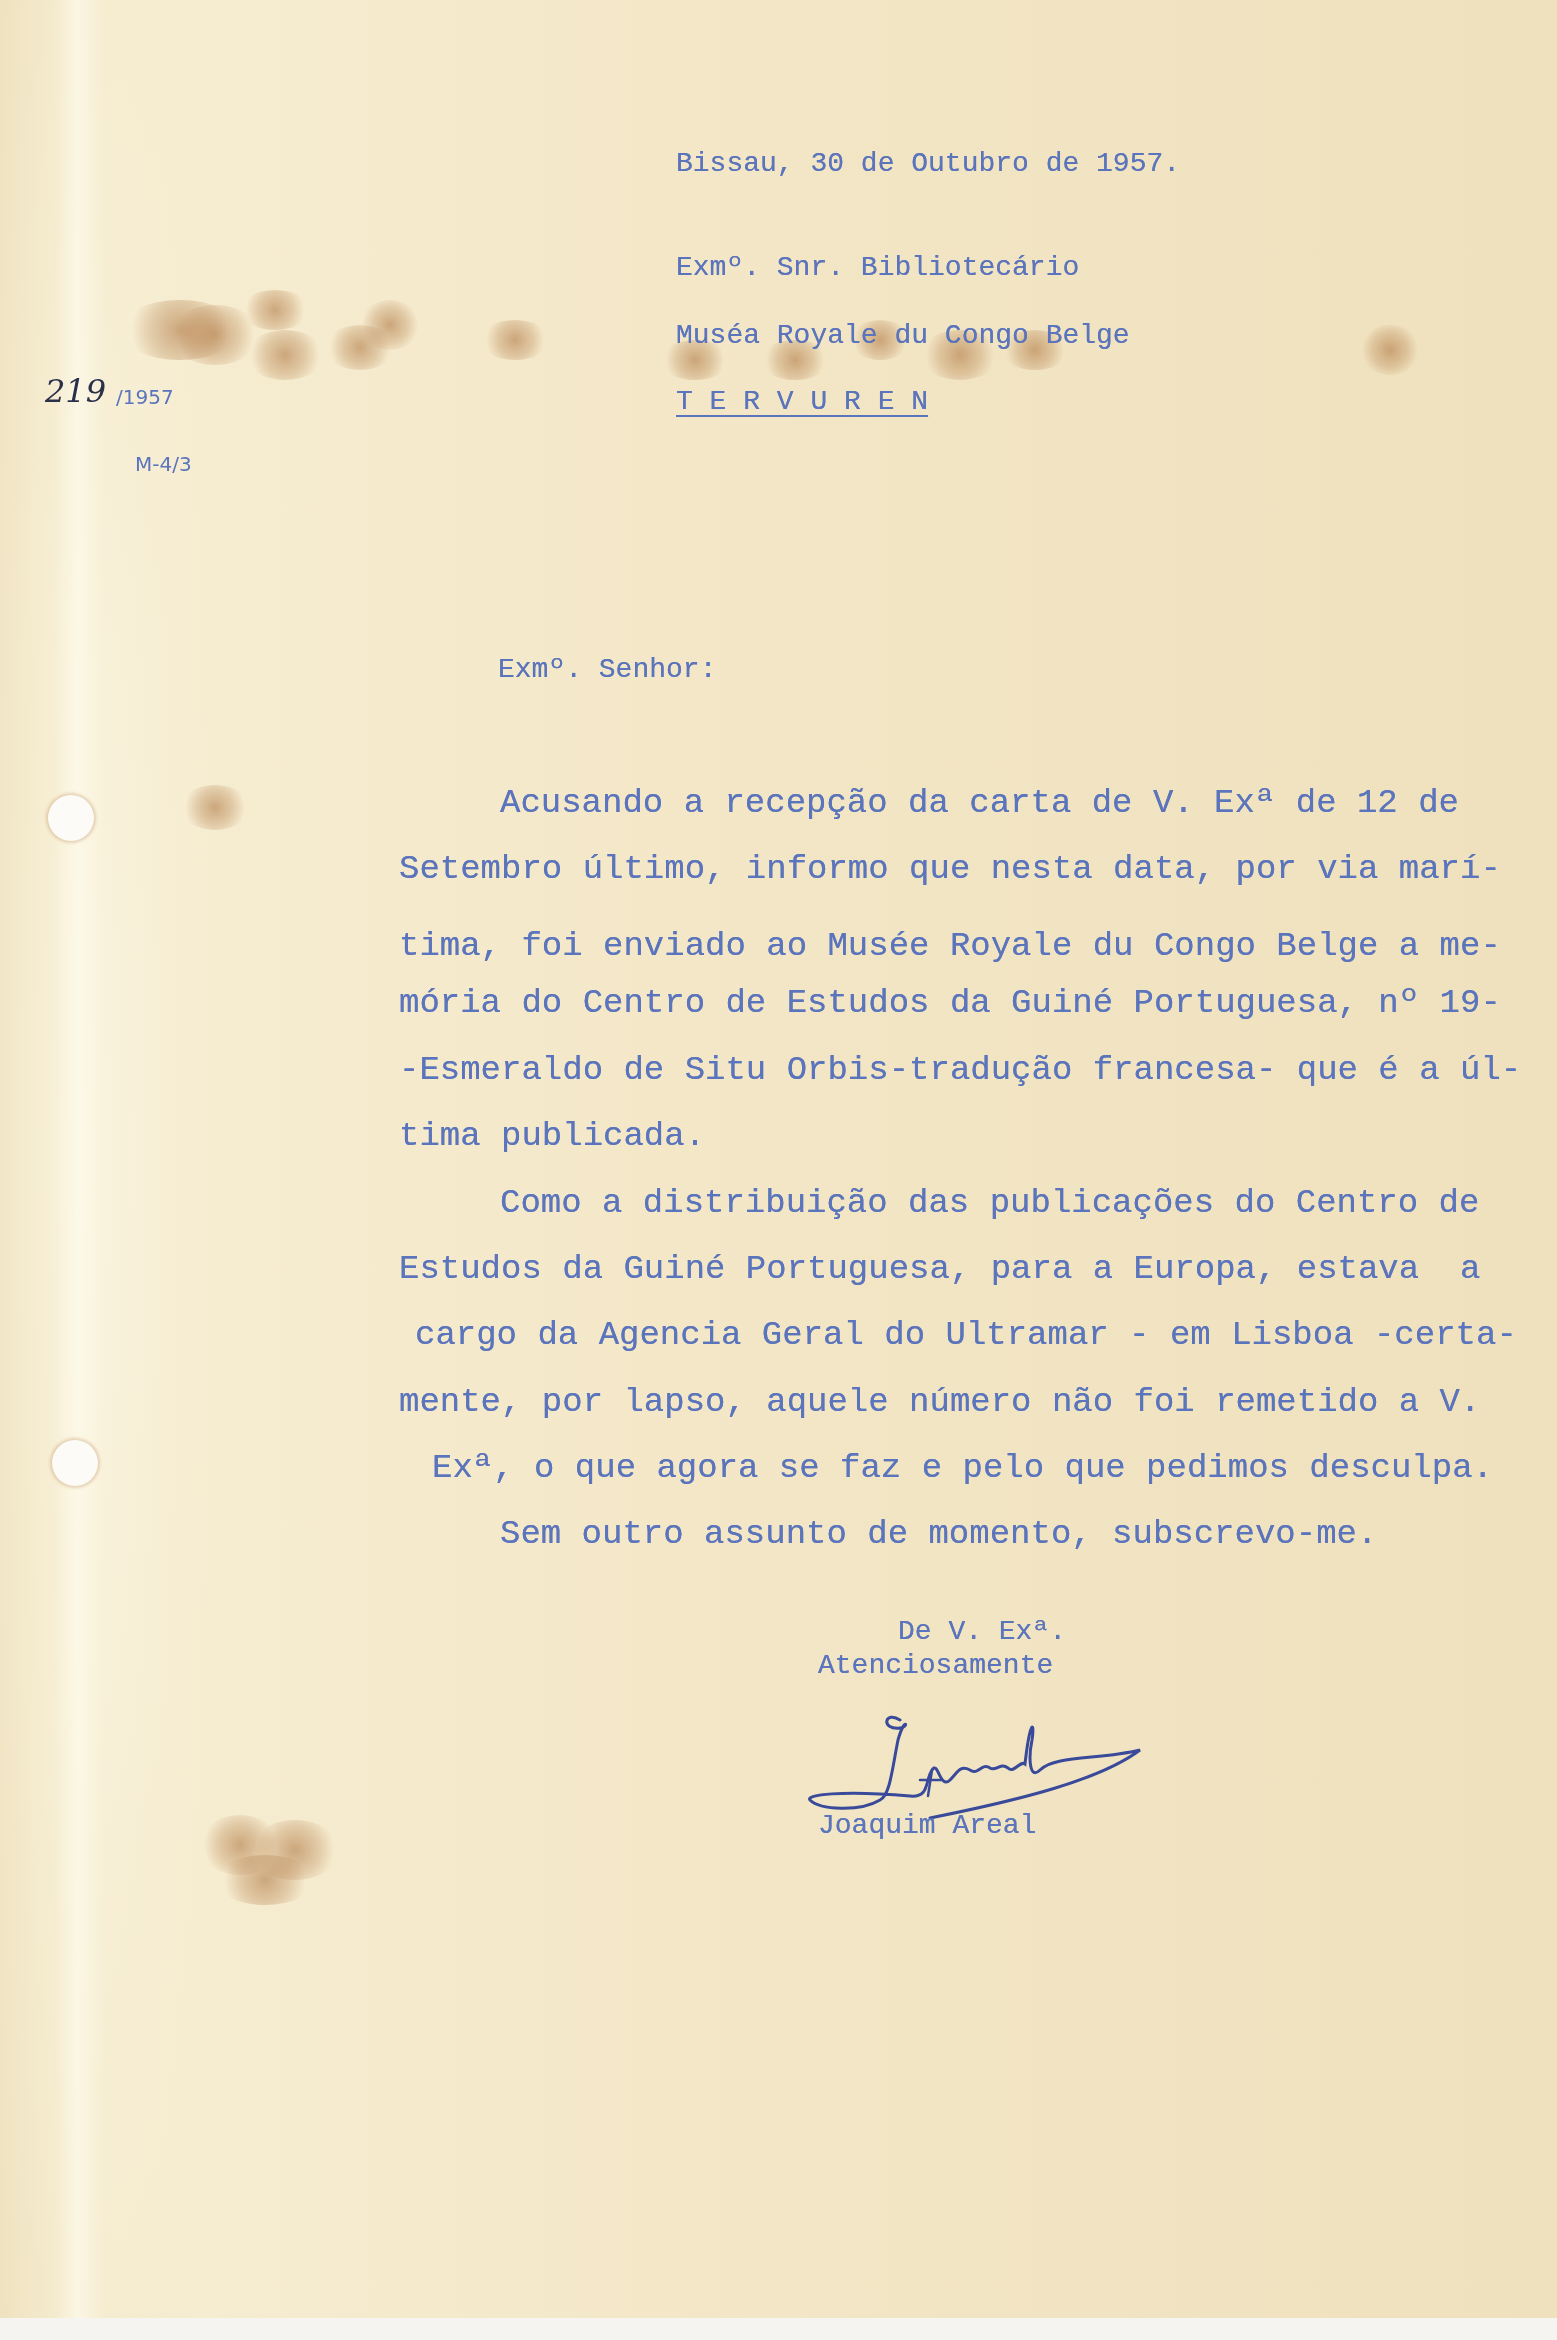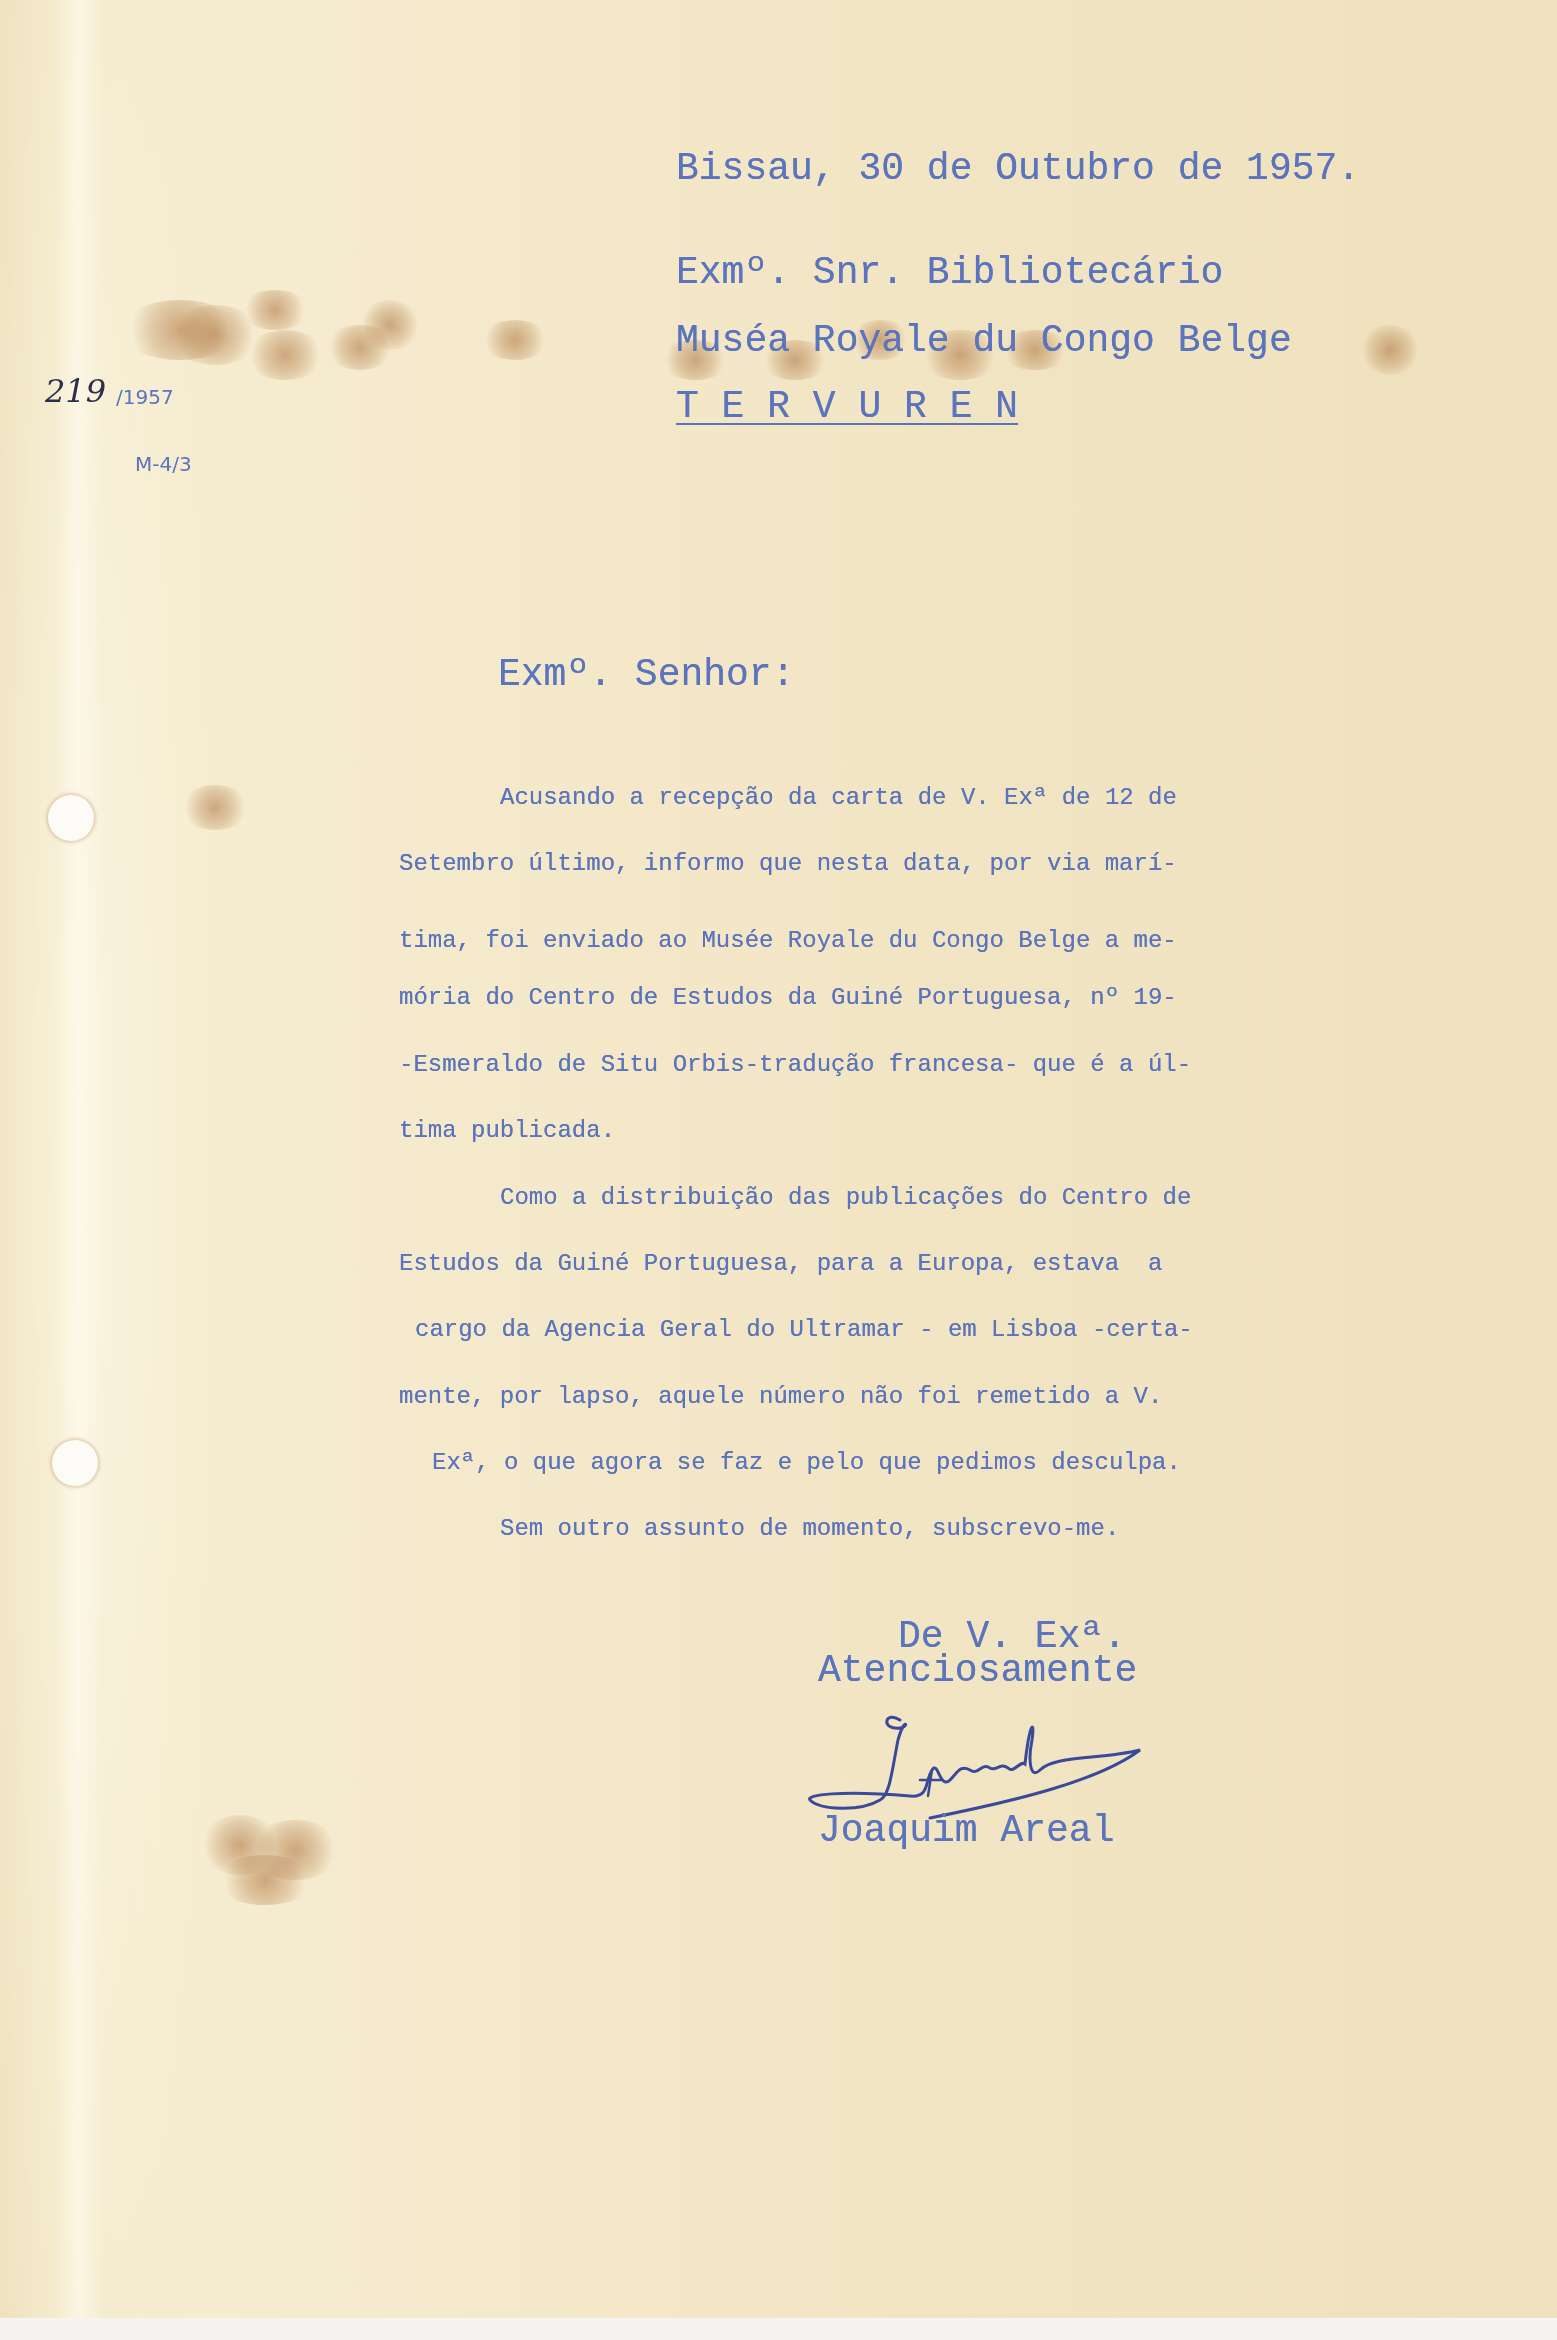--- a/index.html
+++ b/index.html
@@ -17,28 +17,28 @@
   }
   .fold { position:absolute; left:55px; top:0; width:50px; height:2318px;
     background: linear-gradient(90deg, rgba(255,253,240,0) 0, rgba(255,253,240,0.6) 45%, rgba(255,253,240,0) 100%); }
   .stain { position:absolute; border-radius:50%;
     background: radial-gradient(circle, rgba(170,110,55,0.55) 0%, rgba(170,110,55,0.25) 45%, rgba(170,110,55,0) 72%); }
   .hole { position:absolute; width:46px; height:46px; border-radius:50%; background:#fcfbf8;
     box-shadow: 0 0 3px 2px rgba(190,140,90,0.35); }
   .ink {
     position:absolute;
     font-family: "Liberation Mono", "DejaVu Sans Mono", monospace;
-    font-size: 24px;
+    font-size: 34px;
     color: #5a74bd;
     white-space: pre;
     letter-spacing: 0px;
     line-height: 1;
     text-shadow: 0 0 0.6px rgba(70,95,170,0.7);
   }
-  .head { font-size: 38px; }
+  .head { font-size: 28px; }
   .u { text-decoration: underline; text-decoration-thickness: 2px; text-underline-offset: 6px; letter-spacing: 0; }
   .hand { position:absolute; font-family: "DejaVu Serif", serif; font-style: italic; color:#2b2f4a; font-size: 32px; }
   .stamp { position:absolute; font-family: "DejaVu Sans", sans-serif; color:#5a74bd; font-size:20px; }
   .sig { position:absolute; }
   .bottom-strip { position:absolute; left:0; top:2318px; width:1557px; height:22px; background:#f5f4f0; }
 </style>
 </head>
 <body>
 
 <div class="paper">

